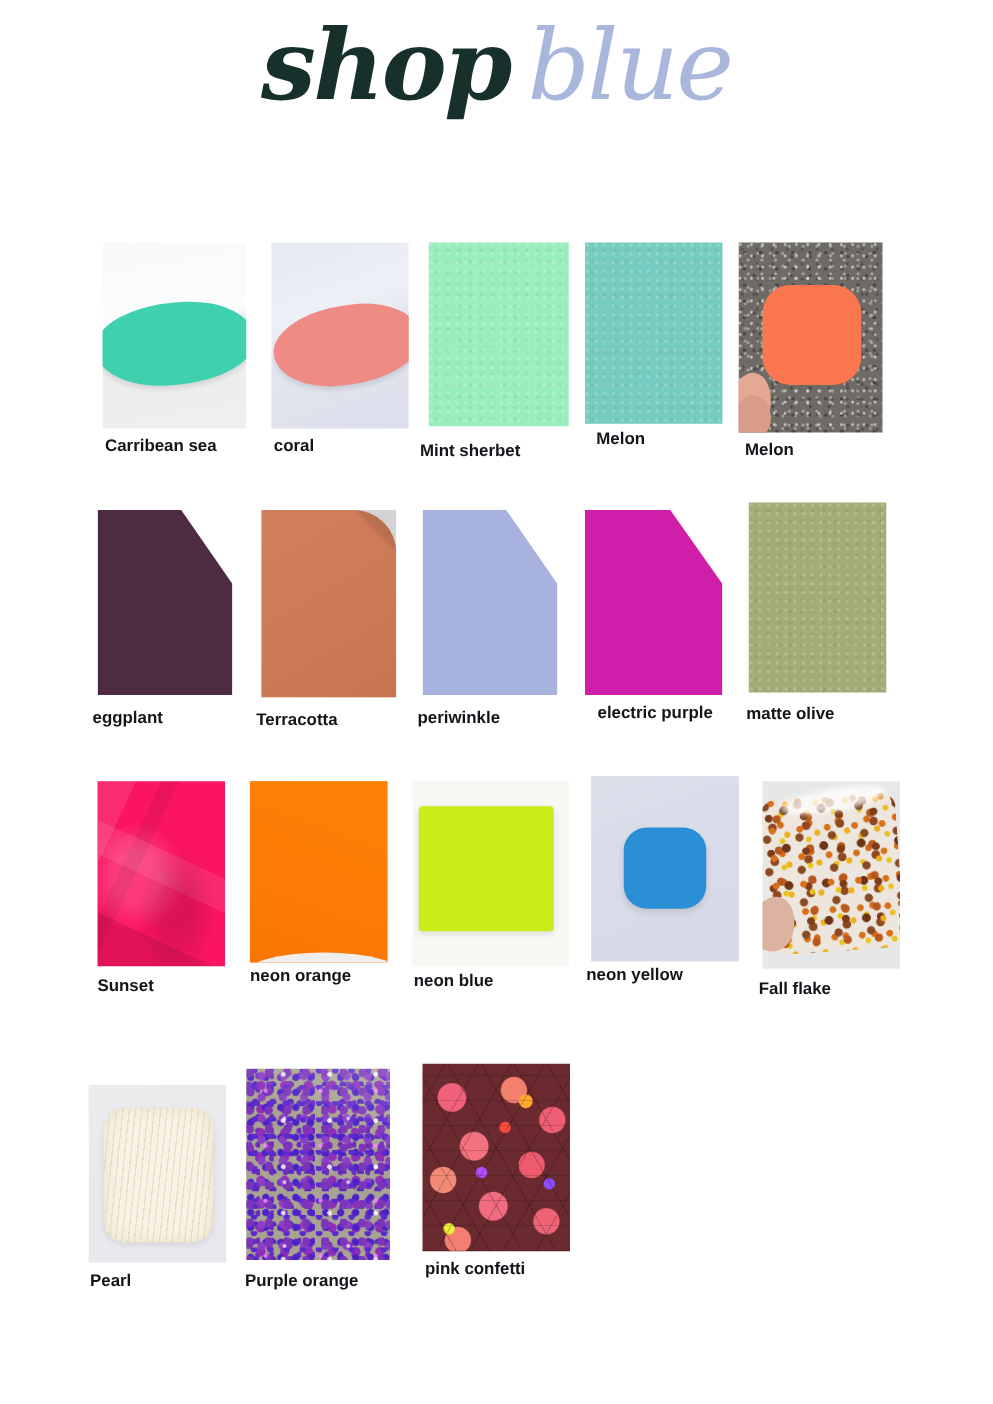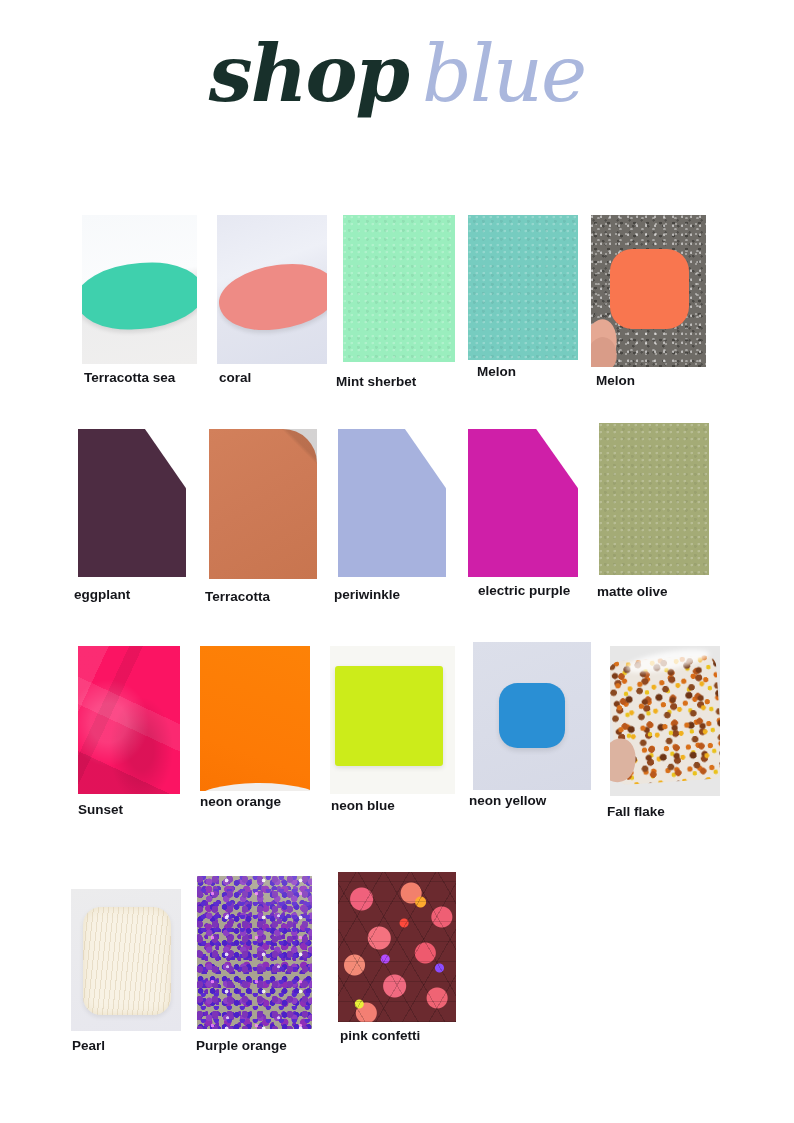--- a/index.html
+++ b/index.html
@@ -3,21 +3,21 @@
 <meta charset="utf-8">
 <style>
   html,body{margin:0;padding:0;}
   body{
     width:794px;height:1123px;
     background:#ffffff;
     font-family:"Liberation Sans", sans-serif;
     overflow:hidden;
     position:relative;
   }
-  #page{position:relative;width:794px;height:974px;margin-top:21px;}
+  #page{position:relative;width:794px;height:974px;}
 
   
   .logo-wrap{position:absolute;left:0;top:14px;width:794px;text-align:center;}
   .logo-script{
     font-family:"DejaVu Serif", serif;
     font-style:italic;
     font-size:78px;
     line-height:1.0;
     letter-spacing:-2px;
     white-space:nowrap;
@@ -89,21 +89,21 @@
     </div>
   </div>
 
   <div class="row">
 
     <div class="cell" style="left:82px;top:194px;">
       <div class="tile" style="width:115px;height:149px;">
         <div class="ph" style="background:linear-gradient(170deg,#f7f9fb 0%,#fbfcfd 42%,#ececed 48%,#f0efee 100%);"></div>
         <div class="chip" style="left:-6px;top:48px;width:128px;height:66px;background:#3fd0ad;border-radius:50% 46% 50% 46%/48% 52% 48% 52%;transform:skewY(-4deg);box-shadow:0 3px 4px rgba(0,0,0,.10);"></div>
       </div>
-      <div class="label" style="margin-left:2px;">Terracotta sea</div>
+      <div class="label" style="margin-left:2px;">Carribean sea</div>
     </div>
 
     <div class="cell" style="left:217px;top:194px;">
       <div class="tile" style="width:110px;height:149px;">
         <div class="ph" style="background:linear-gradient(160deg,#e6e8f2 0%,#eef0f7 35%,#e3e5ef 55%,#dcdfec 100%);"></div>
         <div class="chip" style="left:2px;top:50px;width:118px;height:64px;background:#ee8b85;border-radius:50% 46% 50% 46%/48% 52% 48% 52%;transform:skewY(-5deg) rotate(-2deg);box-shadow:0 3px 4px rgba(0,0,0,.10);"></div>
       </div>
       <div class="label" style="margin-left:2px;">coral</div>
     </div>
 

